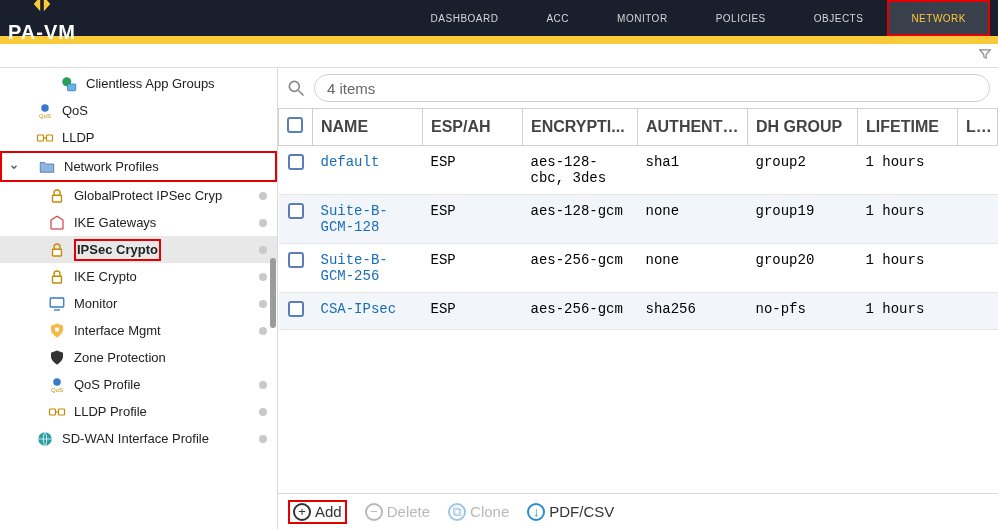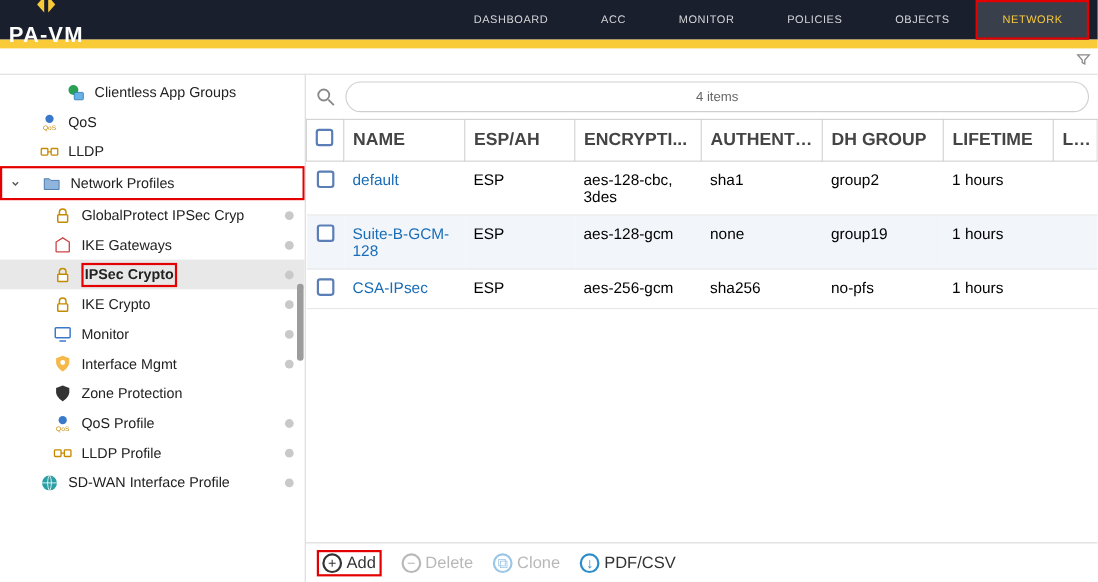--- a/index.html
+++ b/index.html
@@ -27,26 +27,26 @@
     .sb-item .lbl { margin-left: 8px; }
     .sb-item.selected { background: #e8e8e8; font-weight: bold; }
     .sb-dot { position:absolute; right:10px; width:8px; height:8px; border-radius:50%; background:#c9c9c9; }
     .sb-caret { position:absolute; left:6px; width:12px; height:12px; display:flex; align-items:center; justify-content:center; color:#555; }
     .ico { width:18px; height:18px; display:inline-flex; align-items:center; justify-content:center; flex-shrink:0; }
     .hl-red-inner { border:2px solid #e40000; display:inline-block; padding:0 1px; line-height:18px; }
     .sb-wrap-hl { border:2px solid #e40000; }
 
     .main { flex: 1; display: flex; flex-direction: column; overflow:hidden; }
     .searchrow { display:flex; align-items:center; padding:6px 8px 6px 6px; gap:6px; }
-    .searchrow .sbox { flex:1; height:28px; border:1px solid #cfcfcf; border-radius:14px; padding:0 12px; display:flex; align-items:center; justify-content:center; color:#666; font-size:12px; }
+    .searchrow .sbox { flex:1; height:28px; border:1px solid #cfcfcf; border-radius:14px; padding:0 12px; display:flex; align-items:center; justify-content:flex-start; color:#666; font-size:15px; }
     .searchrow .mag { width:24px; height:24px; display:flex; align-items:center; justify-content:center; color:#777;}
 
     table.grid { border-collapse: collapse; width: 100%; table-layout:fixed; }
     table.grid th { background:#fff; border:1px solid #d0d0d0; padding:8px 8px; font-size:16px; font-weight:bold; color:#444; text-align:left; text-transform:uppercase; white-space:nowrap; overflow:hidden; text-overflow:ellipsis; }
-    table.grid td { border:1px solid #e6e6e6; border-left:none; border-right:none; padding:8px 8px; vertical-align:top; font-size:14px; }
+    table.grid td { border:1px solid #e6e6e6; border-left:none; border-right:none; padding:8px 8px; vertical-align:top; font-size:14px;font-family:Liberation Mono, monospace; }
     table.grid tbody tr:nth-child(even) td { background:#f2f6fb; }
     .chkcell { width:34px; text-align:center; }
     .chk { width:16px; height:16px; border:2px solid #5a7eb5; border-radius:3px; display:inline-block; background:#fff; }
     .lnk { color:#186db6; cursor:pointer; }
 
     .toolbar { border-top:1px solid #d9d9d9; height:36px; display:flex; align-items:center; padding:0 10px; gap:18px; margin-top:auto; }
     .tbtn { display:flex; align-items:center; gap:4px; font-size:15px; color:#333; cursor:pointer; }
     .tbtn.disabled { color:#b8b8b8; cursor:default; }
     .tcirc { width:18px; height:18px; border:2px solid currentColor; border-radius:50%; display:inline-flex; align-items:center; justify-content:center; font-size:13px; line-height:1; }
     .tbtn.add { border:2px solid #e40000; padding:1px 3px; }
@@ -285,20 +285,30 @@
     <td><span class="lnk">Suite-B-GCM-128</span></td>
     <td>ESP</td>
     <td>aes-128-gcm</td>
     <td>none</td>
     <td>group19</td>
     <td>1 hours</td>
     <td></td>
           </tr>
           <tr>
     <td class="chkcell"><span class="chk"></span></td>
+    <td><span class="lnk">Suite-B-GCM-256</span></td>
+    <td>ESP</td>
+    <td>aes-256-gcm</td>
+    <td>none</td>
+    <td>group20</td>
+    <td>1 hours</td>
+    <td></td>
+          </tr>
+          <tr>
+    <td class="chkcell"><span class="chk"></span></td>
     <td><span class="lnk">CSA-IPsec</span></td>
     <td>ESP</td>
     <td>aes-256-gcm</td>
     <td>sha256</td>
     <td>no-pfs</td>
     <td>1 hours</td>
     <td></td>
           </tr>
         </tbody>
     </table>

